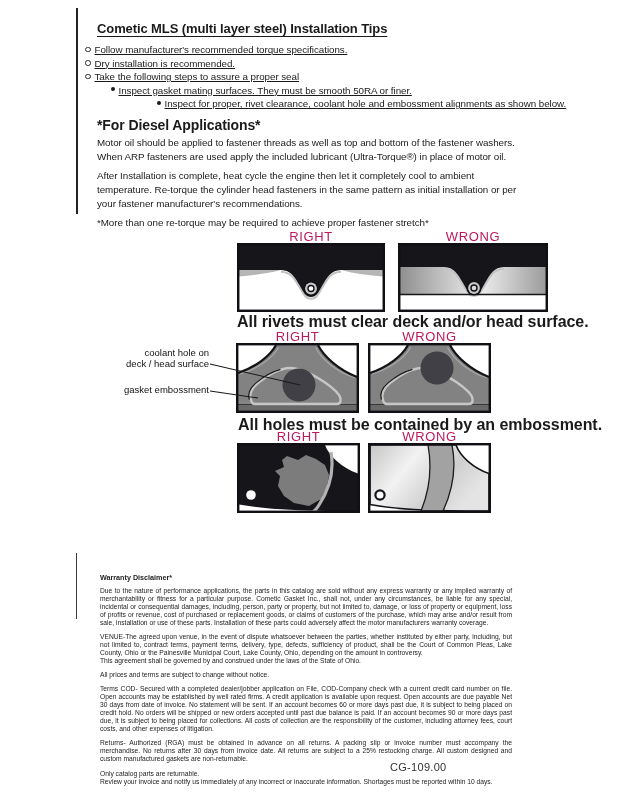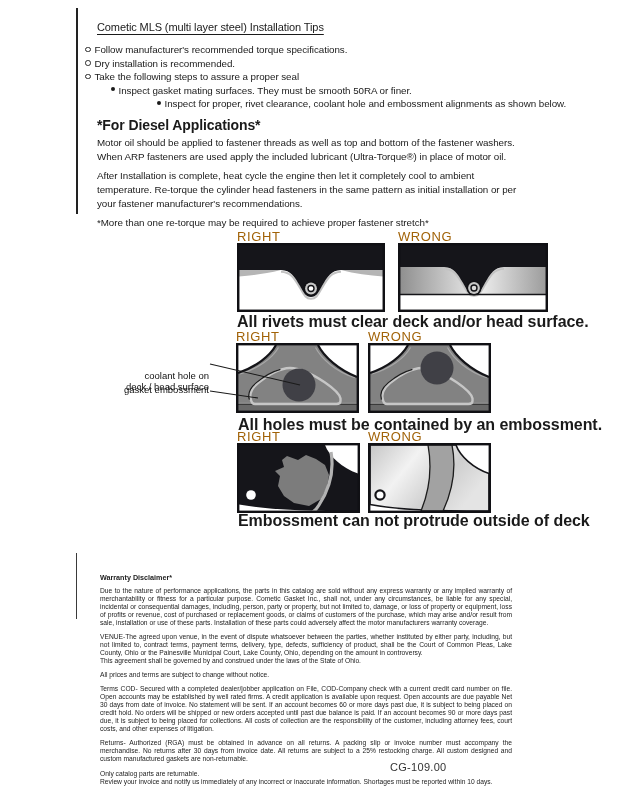--- a/index.html
+++ b/index.html
@@ -2,30 +2,30 @@
 <html><head>
 <meta charset="utf-8">
 <style>
   html,body{margin:0;padding:0;}
   body{
     width:618px;height:800px;position:relative;background:#ffffff;overflow:hidden;
     font-family:"Liberation Sans", sans-serif;color:#1a1a1a;
   }
   .abs{position:absolute;}
   .title{
-    font-size:11px;font-weight:400;letter-spacing:-0.1px;
+    font-size:13px;font-weight:700;letter-spacing:-0.1px;
     text-decoration:underline;text-decoration-thickness:1.3px;text-underline-offset:3px;text-align:center;
   }
   .body-text{font-size:9.8px;line-height:14px;letter-spacing:-0.05px;}
-  .bullet-row{display:flex;align-items:flex-start;}
+  .bullet-row{display:flex;align-items:flex-start;text-decoration:underline;}
   .b-marker{width:3.5px;height:3.5px;border:1px solid #2a2a2a;border-radius:50%;margin:3.5px 4px 0 0;flex:none;}
   .s-marker{width:4px;height:4px;background:#1a1a1a;border-radius:50%;margin:3.5px 3.5px 0 0;flex:none;}
   .section-head{font-size:14px;font-weight:700;letter-spacing:-0.1px;}
   .para{font-size:9.8px;line-height:14.2px;letter-spacing:-0.05px;width:424px;}
-  .rw-label{font-size:13px;font-weight:400;letter-spacing:0.6px;color:#a16207;}
+  .rw-label{font-size:13px;font-weight:400;letter-spacing:0.6px;color:#be185d;text-align:center;}
   .caption{font-size:16px;font-weight:700;letter-spacing:-0.05px;}
   .callout{font-size:9.5px;text-align:right;width:110px;color:#111;}
   .disc{width:412px;font-size:6.7px;line-height:7.9px;text-align:justify;color:#222;}
   .disc .dh{font-weight:700;font-size:7.2px;margin-bottom:5px;text-align:left;}
   .disc .dp{margin-bottom:6.5px;}
   .disc .dl{text-align:left;}
   .footer-code{font-size:11px;letter-spacing:0.3px;color:#333;}
   svg{display:block;}
 </style>
 </head>
@@ -102,21 +102,21 @@
     <circle cx="76" cy="45" r="3" fill="#d9d9d9" stroke="#111115" stroke-width="1.4"></circle>
     <rect x="1.2" y="1.2" width="147.6" height="66.6" fill="none" stroke="#101014" stroke-width="2.5"></rect>
   </svg>
 </div>
 
 <div class="abs caption" style="left:237px;top:313px;">All rivets must clear deck and/or head surface.</div>
 
 <div class="abs rw-label" style="left:236px;top:329px;width:123px;">RIGHT</div>
 <div class="abs rw-label" style="left:368px;top:329px;width:123px;">WRONG</div>
 
-<div class="abs callout" style="left:99px;top:347px;margin-top:23px;">
+<div class="abs callout" style="left:99px;top:347px;">
   <div>coolant hole on</div>
   <div>deck / head surface</div>
 </div>
 <div class="abs callout" style="left:99px;top:384px;">gasket embossment</div>
 
 <div class="abs" style="left:236px;top:343px;">
   <svg width="123" height="70" viewBox="0 0 123 70">
     <rect x="0" y="0" width="123" height="70" fill="#828282"></rect>
     <path d="M2,2 H40 C34,13 20,24 2,30 Z" fill="#ffffff"></path>
     <path d="M121,2 H82 C88,14 103,27 121,34 Z" fill="#ffffff"></path>
@@ -186,21 +186,20 @@
     </defs>
     <rect x="0" y="0" width="123" height="70" fill="#ffffff"></rect>
     <path d="M2,2 H88 C92,13 105,25 121,30.5 L121,68 H99 C62,68 27,66 2,61.5 Z" fill="url(#g3)" stroke="#141418" stroke-width="1.6"></path>
     <path d="M60,2 H84 C88,22 86,44 75,68 L53,68 C62,46 64,24 60,2 Z" fill="#a2a2a2" stroke="#1c1c1c" stroke-width="1.3"></path>
     <circle cx="12" cy="52" r="4.6" fill="#ffffff" stroke="#141418" stroke-width="2.2"></circle>
     <rect x="1.2" y="1.2" width="120.6" height="67.6" fill="none" stroke="#101014" stroke-width="2.4"></rect>
   </svg>
 </div>
 
 <div class="abs caption" style="left:238px;top:515px;line-height:11.5px;">
-  <div>Embossment can not protrude outside of deck</div>
 </div>
 
 <div class="abs disc" style="left:100px;top:574px;">
   <div class="dh">Warranty Disclaimer*</div>
   <div class="dp">Due to the nature of performance applications, the parts in this catalog are sold without any express warranty or any implied warranty of merchantability or fitness for a particular purpose.  Cometic Gasket Inc., shall not, under any circumstances, be liable for any special, incidental or consequential damages, including, person, party or property, but not limited to, damage, or loss of property or equipment, loss of profits or revenue, cost of purchased or replacement goods, or claims of customers of the purchase, which may arise and/or result from sale, installation or use of these parts.  Installation of these parts could adversely affect the motor manufacturers warranty coverage.</div>
   <div>VENUE-The agreed upon venue, in the event of dispute whatsoever between the parties, whether instituted by either party, including, but not limited to, contract terms, payment terms, delivery, type, defects, sufficiency of product, shall be the Court of Common Pleas, Lake County, Ohio or the Painesville Municipal Court, Lake County, Ohio, depending on the amount in controversy.</div>
   <div class="dp dl">This agreement shall be governed by and construed under the laws of the State of Ohio.</div>
   <div class="dp dl">All prices and terms are subject to change without notice.</div>
   <div class="dp">Terms COD- Secured with a completed dealer/jobber application on File, COD-Company check with a current credit card number on file.  Open accounts may be established by well rated firms.  A credit application is available upon request.  Open accounts are due payable Net 30 days from date of invoice.  No statement will be sent.  If an account becomes 60 or more days past due, it is subject to being placed on credit hold.  No orders will be shipped or new orders accepted until past due balance is paid.  If an account becomes 90 or more days past due, it is subject to being placed for collections.  All costs of collection are the responsibility of the customer, including attorney fees, court costs, and other expenses of litigation.</div>
   <div class="dp">Returns- Authorized (RGA) must be obtained in advance on all returns.  A packing slip or invoice number must accompany the merchandise.  No returns after 30 days from invoice date.  All returns are subject to a 25% restocking charge.  All custom designed and custom manufactured gaskets are non-returnable.</div>

